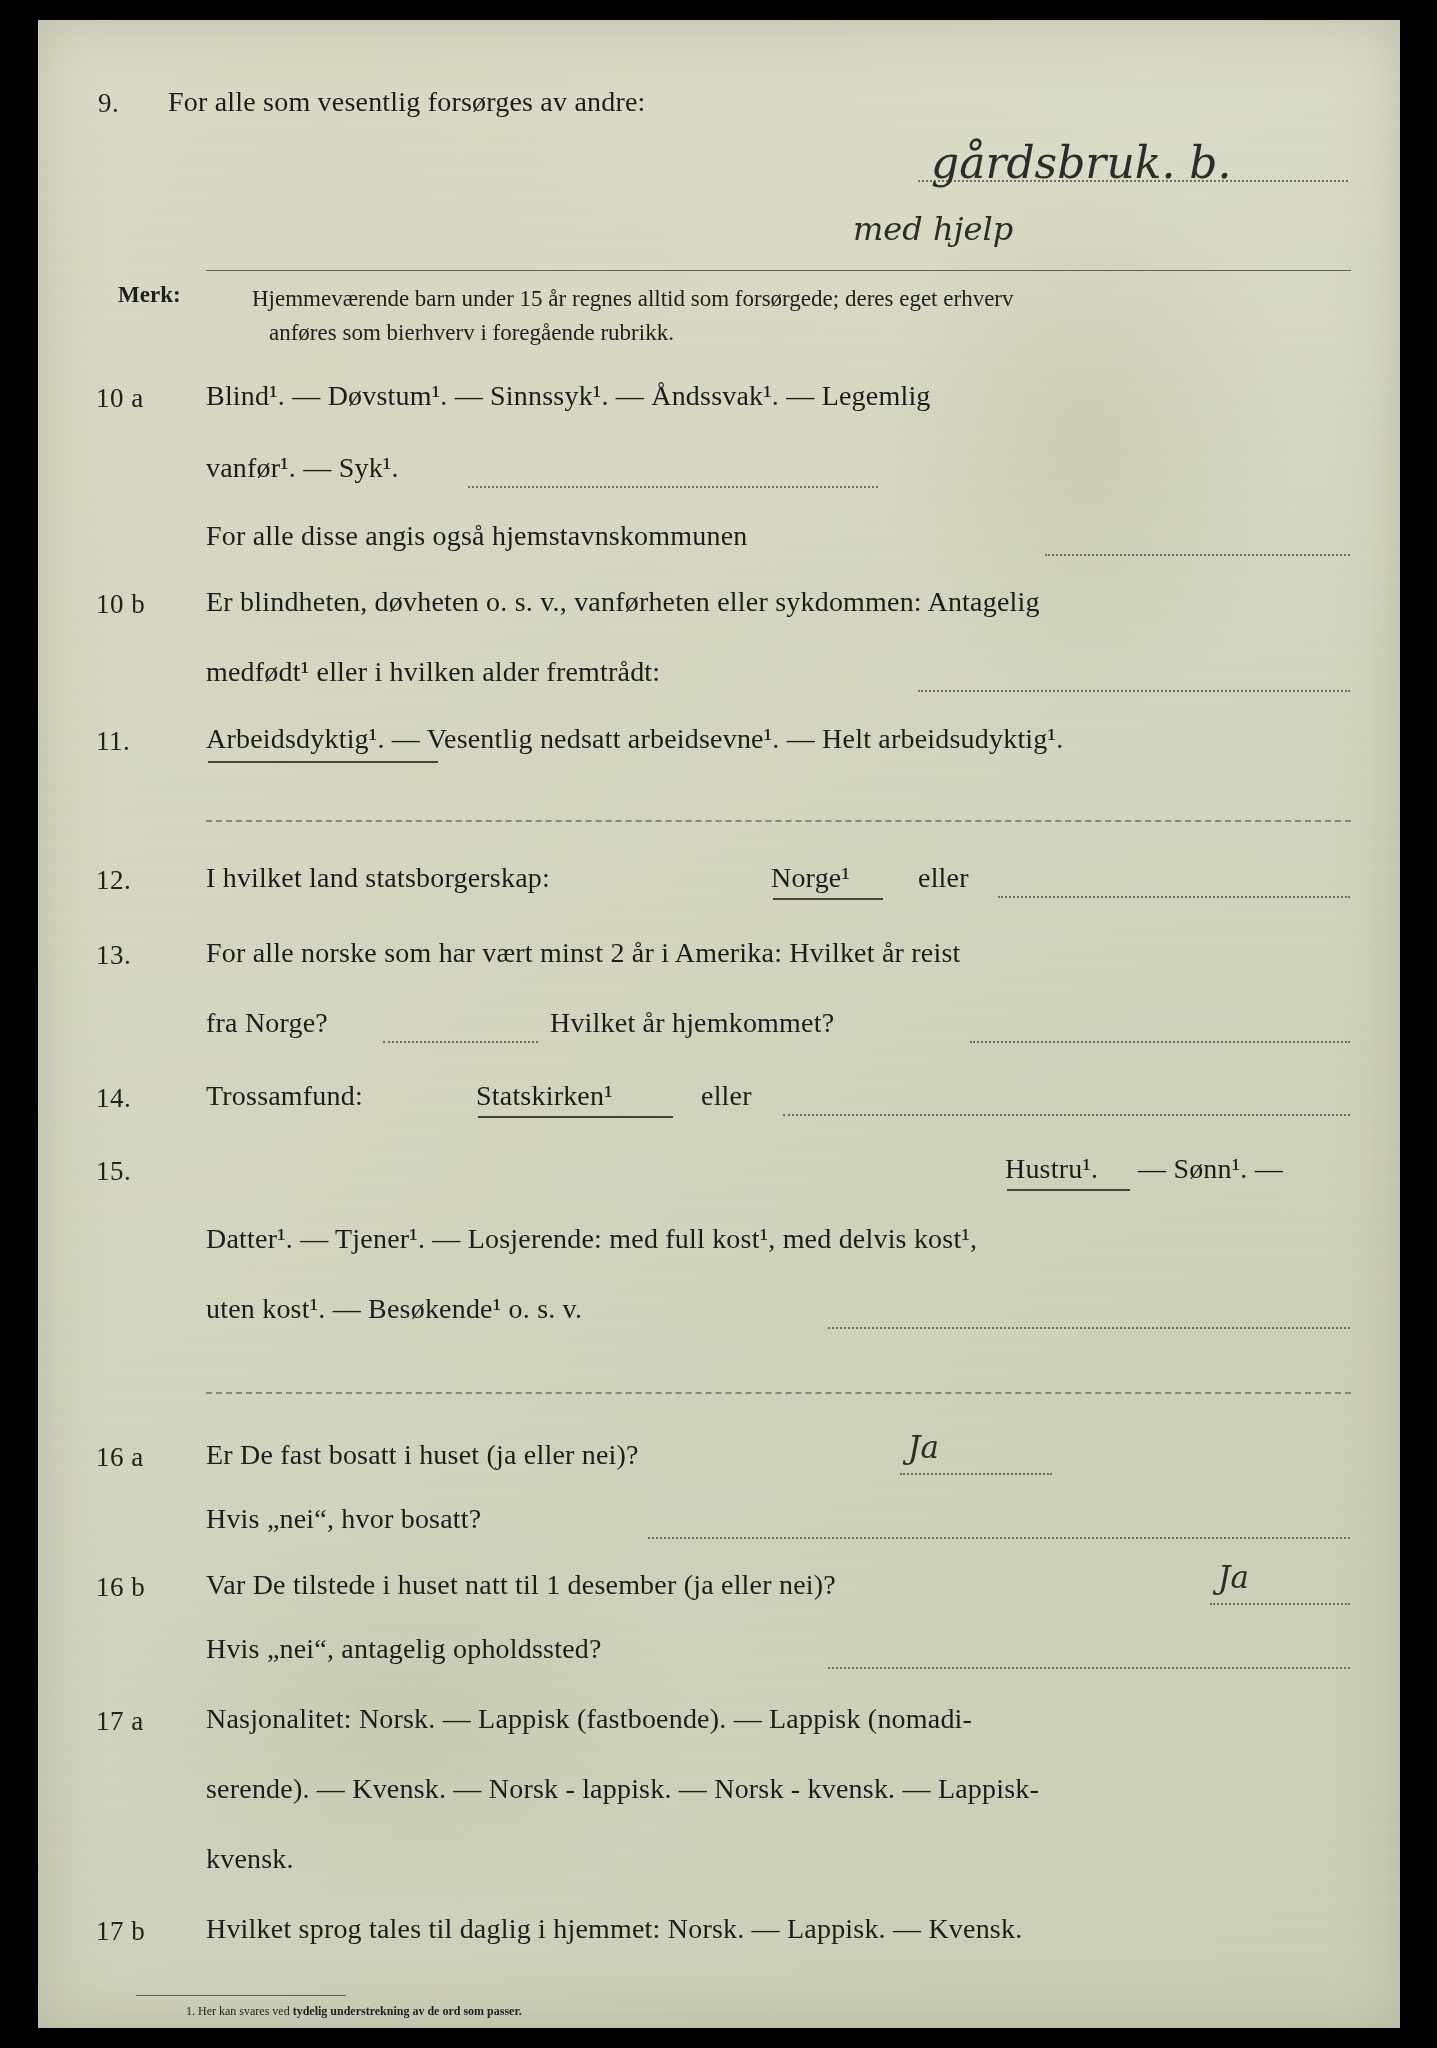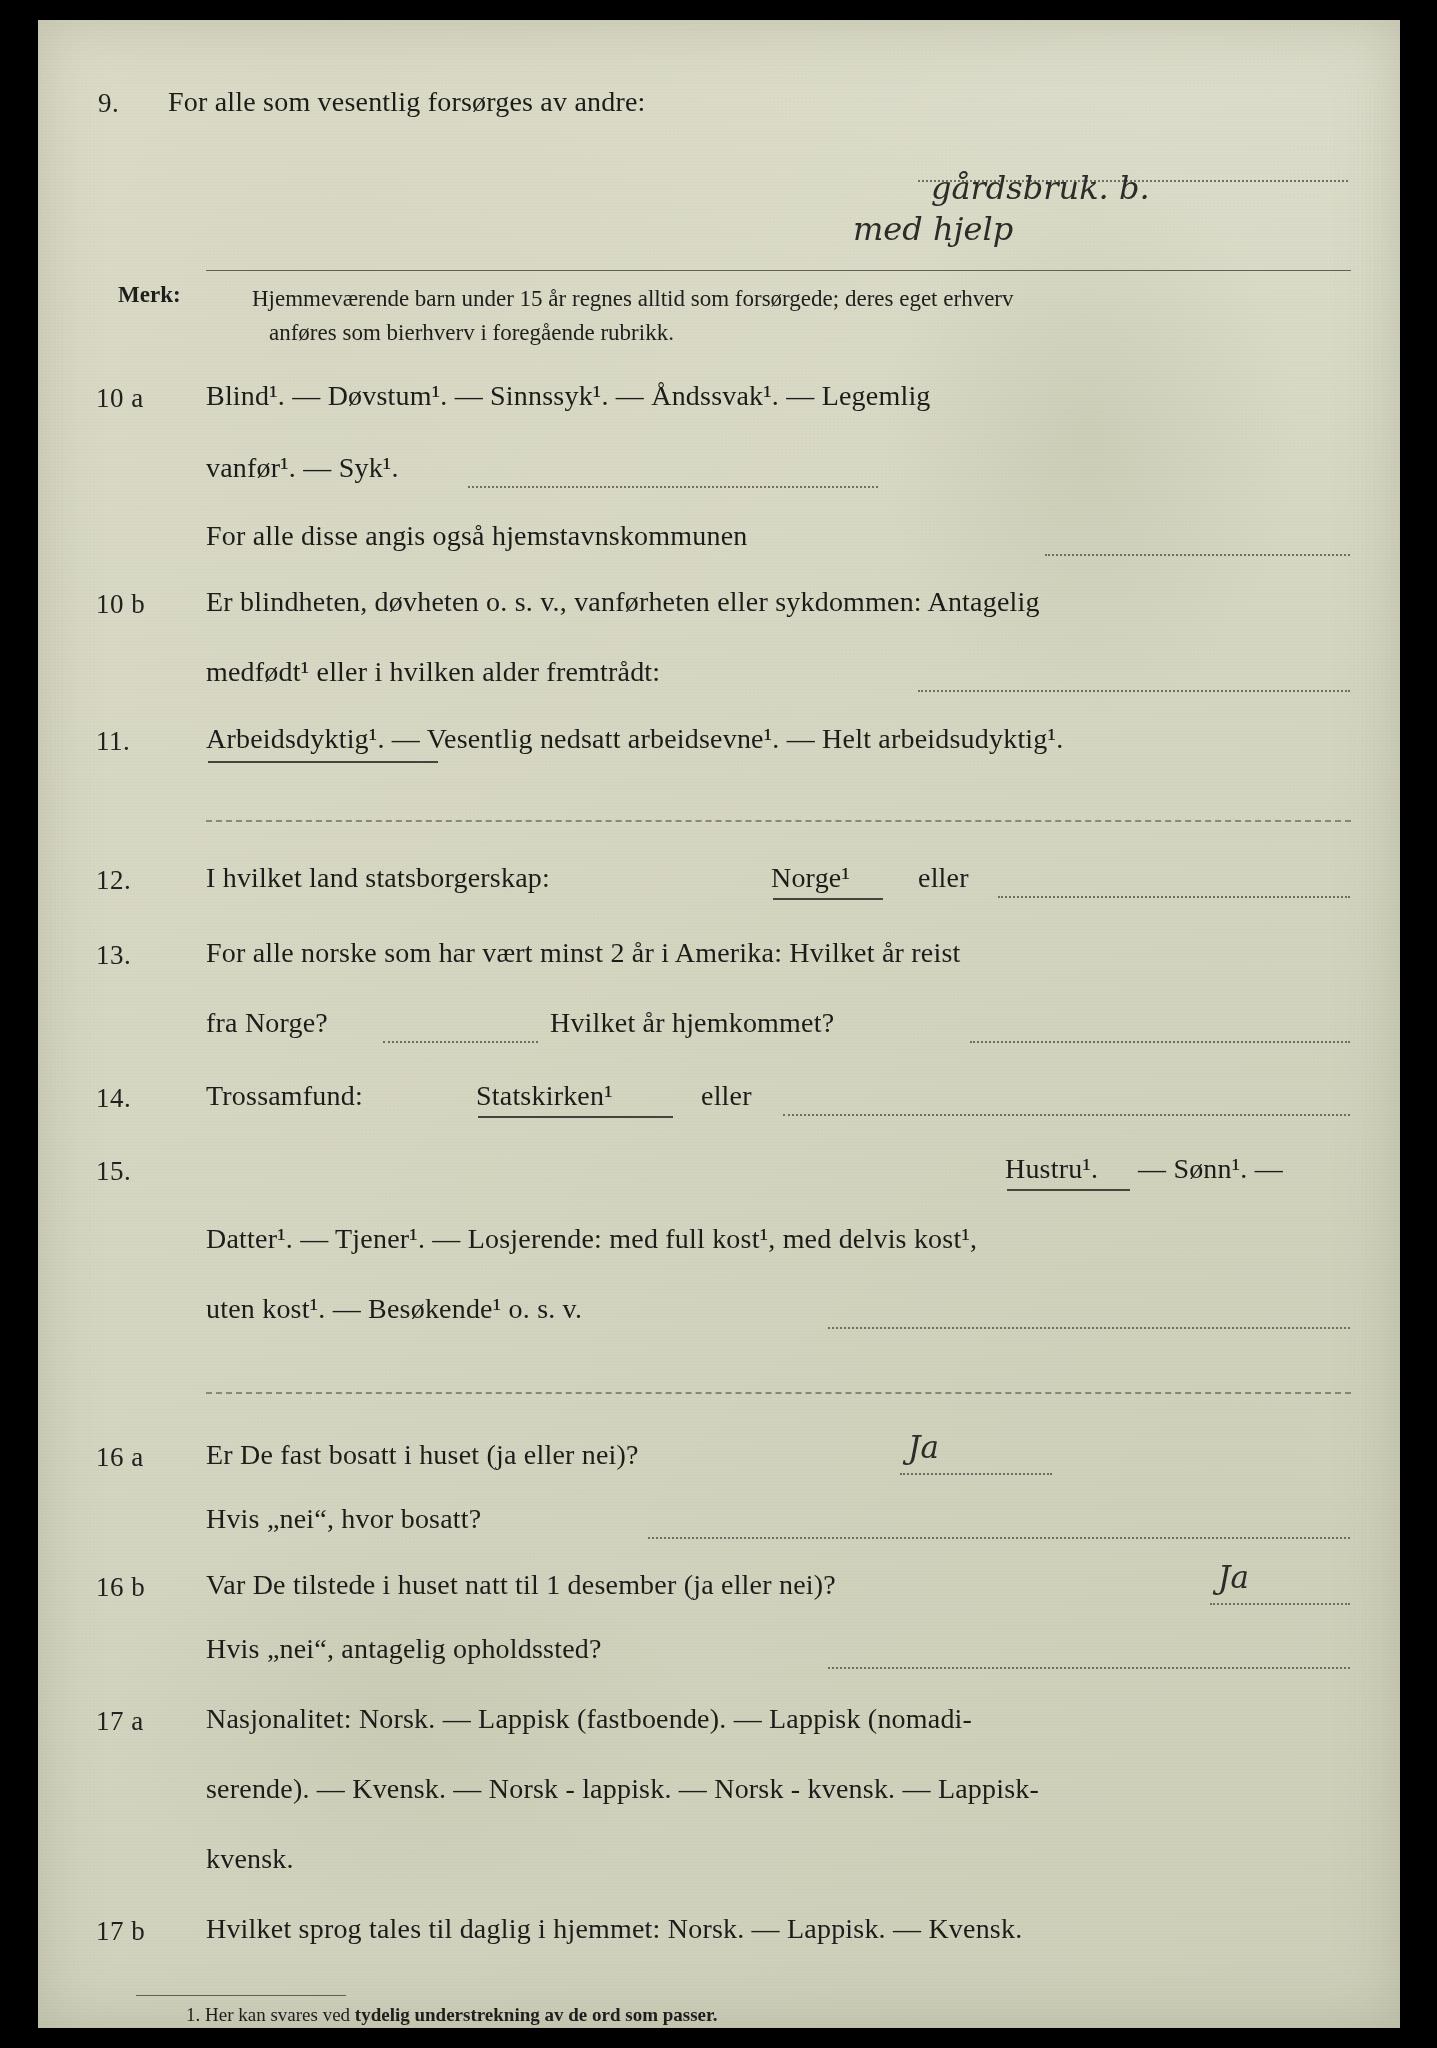--- a/index.html
+++ b/index.html
@@ -103,21 +103,21 @@
   }
   .merk-text {
     position: absolute;
     font-size: 23px;
     line-height: 34px;
     white-space: nowrap;
   }
 
   .footnote {
     position: absolute;
-    font-size: 19px;
+    font-size: 12px;
     white-space: nowrap;
   }
   .underline-mark {
     position: absolute;
     border-bottom: 2.5px solid #2a2a26;
     height: 0;
     opacity: 0.85;
   }
 </style>
 </head>
@@ -126,21 +126,21 @@
 <div class="page">
   <div class="smudge1"></div>
   <div class="smudge2"></div>
 
   <div class="content">
 
     <div class="num" style="left:60px; top:68px;">9.</div>
     <div class="txt" style="left:130px; top:66px;">For alle som vesentlig forsørges av andre:</div>
 
     <div class="dots" style="left:880px; top:160px; width:430px;"></div>
-    <div class="hand" style="left:893px; top:117px; font-size:32px;margin-top:32px;">gårdsbruk. b.</div>
+    <div class="hand" style="left:893px; top:117px; font-size:44px;">gårdsbruk. b.</div>
     <div class="hand" style="left:815px; top:190px; font-size:32px;">med hjelp</div>
 
     <div class="rule" style="left:168px; top:250px; width:1145px;"></div>
 
     <div class="merk-label" style="left:80px; top:262px;">Merk:</div>
     <div class="merk-text" style="left:214px; top:262px;">Hjemmeværende barn under 15 år regnes alltid som forsørgede; deres eget erhverv</div>
     <div class="merk-text" style="left:198px; top:296px;margin-left:33px;">anføres som bierhverv i foregående rubrikk.</div>
 
     <div class="num" style="left:58px; top:363px;">10 a</div>
     <div class="txt" style="left:168px; top:360px;">Blind¹.  —  Døvstum¹.  —  Sinnssyk¹.  —  Åndssvak¹.  —  Legemlig</div>

